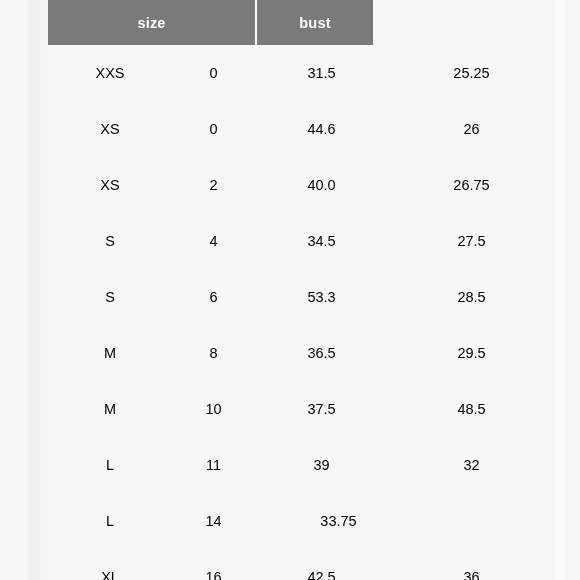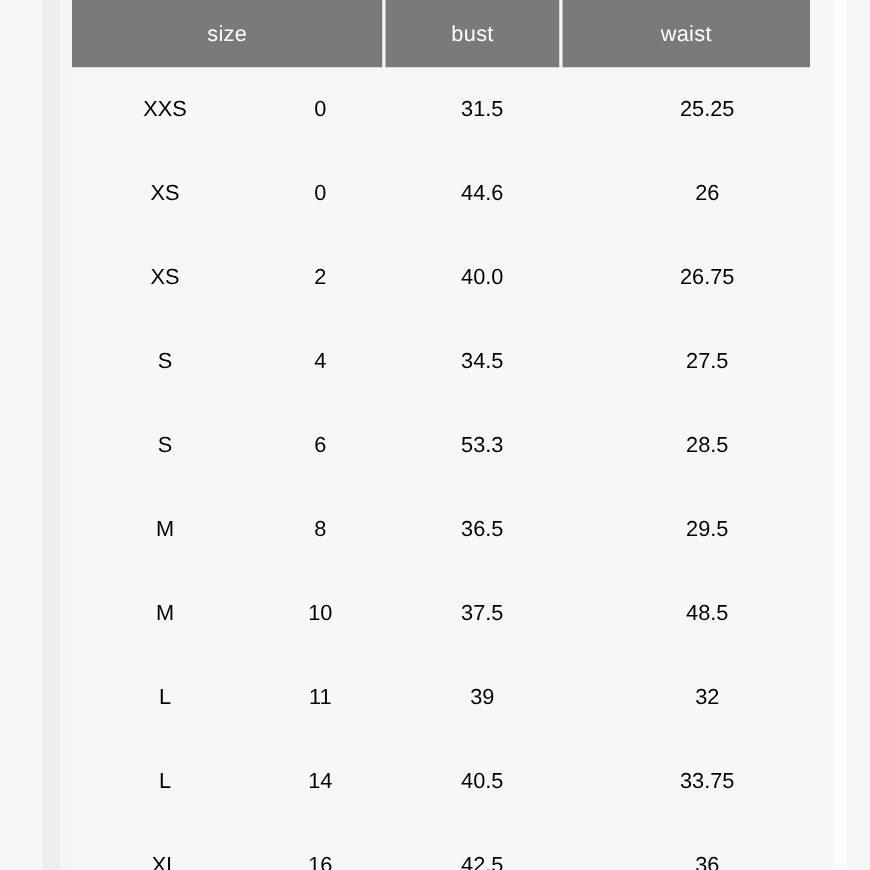--- a/index.html
+++ b/index.html
@@ -68,21 +68,21 @@
     position: absolute;
     left: 0; top: 0;
     width: 507px;
     height: 45px;
     display: flex;
   }
   .th {
     background: #7a7a7a;
     color: #ffffff;
     font-size: 14.5px;
-    font-weight: normal;
+    font-weight: bold;
     display: flex;
     align-items: center;
     justify-content: center;
     height: 45px;
     letter-spacing: 0.2px;
     box-sizing: border-box;
   }
   .th-size  { width: 207px; }
   .th-gap   { width: 2px; background: #f7f7f7; height: 45px; }
   .th-bust  { width: 116px; }
@@ -130,21 +130,20 @@
   <div class="gutter-right-band"></div>
   <div class="gutter-right"></div>
 
   <div class="table-wrap">
 
     <div class="thead">
       <div class="th th-size">size</div>
       <div class="th-gap"></div>
       <div class="th th-bust">bust</div>
       <div class="th-gap"></div>
-      <div class="th th-waist">waist</div>
     </div>
 
     <div class="tbody">
 
       <div class="row">
         <div class="cell c-letter">XXS</div>
         <div class="cell c-number">0</div>
         <div class="cell c-bust">31.5</div>
         <div class="cell c-waist">25.25</div>
       </div>
@@ -194,21 +193,20 @@
       <div class="row">
         <div class="cell c-letter">L</div>
         <div class="cell c-number">11</div>
         <div class="cell c-bust">39</div>
         <div class="cell c-waist">32</div>
       </div>
 
       <div class="row">
         <div class="cell c-letter">L</div>
         <div class="cell c-number">14</div>
-        <div class="cell c-bust">40.5</div>
         <div class="cell c-waist">33.75</div>
       </div>
 
       <div class="row">
         <div class="cell c-letter">XL</div>
         <div class="cell c-number">16</div>
         <div class="cell c-bust">42.5</div>
         <div class="cell c-waist">36</div>
       </div>
 

